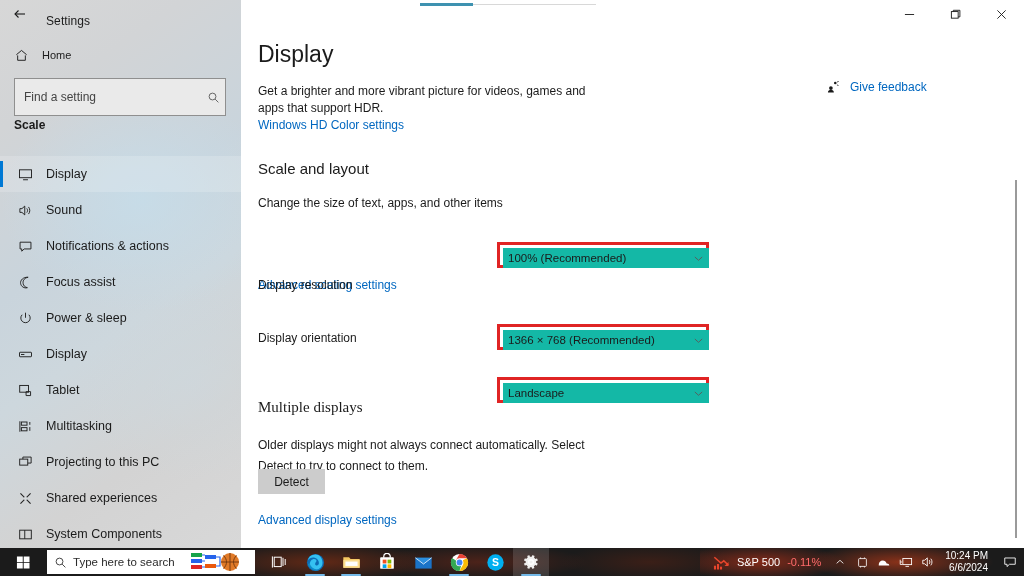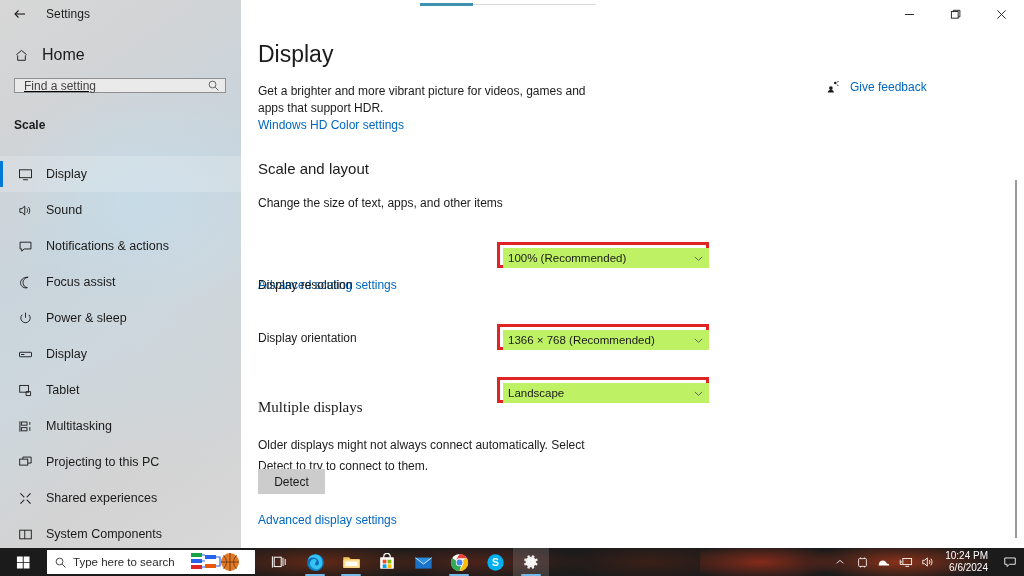--- a/index.html
+++ b/index.html
@@ -27,21 +27,21 @@
     position: absolute; left: 0; top: 0;
     width: 241px; height: 548px;
     background:
       radial-gradient(ellipse 200px 160px at 140px 200px, rgba(198,222,235,0.75) 0%, rgba(210,222,230,0.0) 70%),
       radial-gradient(ellipse 160px 140px at 190px 380px, rgba(205,216,222,0.6) 0%, rgba(210,215,220,0) 72%);
     pointer-events: none;
   }
   .titlebar-row {
     position: absolute; left: 0; top: 0;
     height: 28px; width: 223px;
-    display: flex; align-items: center;
+    display: flex; align-items: flex-end;
   }
   .back-btn {
     width: 40px; height: 28px;
     display: flex; align-items: center; justify-content: center;
     color: #1b1b1b;
   }
   .back-btn svg { display:block; }
   .settings-title {
     font-size: 12px;
     color: #1b1b1b;
@@ -49,28 +49,28 @@
     letter-spacing: 0.1px;
   }
 
   .home-row {
     position: absolute; left: 0; top: 44px;
     width: 241px; height: 22px;
     display: flex; align-items: center;
     padding-left: 14px;
   }
   .home-icon { width: 22px; display: flex; align-items: center; color:#1b1b1b; }
-  .home-label { font-size: 16px; color: #1b1b1b; margin-left: 6px; }
+  .home-label { font-size: 11px; color: #1b1b1b; margin-left: 6px; }
 
   .search-wrap {
     position: absolute; left: 14px; top: 78px;
-    width: 212px; height: 15px;
+    width: 212px; height: 38px;
     background: #eaeaea;
     border: 1px solid #8f8f8f;
-    display: flex; align-items: center; text-decoration: underline;
+    display: flex; align-items: center;
   }
   .search-input-txt {
     flex: 1;
     font-size: 12px; color: #444;
     padding-left: 9px;
     user-select: none;
   }
   .search-icon-sb {
     width: 24px; display:flex; align-items:center; justify-content:center;
     color:#4a4a4a;
@@ -189,21 +189,21 @@
     border: 3px solid #e02424;
   }
   .hl-scale { top: 214px; }
   .hl-res   { top: 296px; }
   .hl-orient{ top: 349px; }
 
   .combo {
     position: absolute;
     left: 3px; top: 3px;
     width: 206px; height: 20px;
-    background: #bef264;
+    background: #14b8a6;
     display: flex; align-items: center;
   }
   .combo-text {
     flex: 1;
     font-size: 11.5px;
     color: #1b1b1b;
     padding-left: 5px;
     white-space: nowrap;
   }
   .combo-arrow {
@@ -693,20 +693,31 @@
           <path d="M10 6.6a3.4 3.4 0 100 6.8 3.4 3.4 0 000-6.8zm0 5.2a1.8 1.8 0 110-3.6 1.8 1.8 0 010 3.6z"></path>
           <path d="M17.2 11.4l-1.5-.4a5.9 5.9 0 000-2l1.5-.4a.5.5 0 00.3-.6l-.6-1.6a.5.5 0 00-.6-.3l-1.5.5a6 6 0 00-1.4-1.4l.5-1.5a.5.5 0 00-.3-.6L11.8 2.4a.5.5 0 00-.6.3l-.4 1.5a5.9 5.9 0 00-2 0l-.4-1.5a.5.5 0 00-.6-.3L6.2 3a.5.5 0 00-.3.6l.5 1.5A6 6 0 005 6.5l-1.5-.5a.5.5 0 00-.6.3L2.3 8a.5.5 0 00.3.6l1.5.4a5.9 5.9 0 000 2l-1.5.4a.5.5 0 00-.3.6l.6 1.6a.5.5 0 00.6.3l1.5-.5a6 6 0 001.4 1.4l-.5 1.5a.5.5 0 00.3.6l1.6.6a.5.5 0 00.6-.3l.4-1.5a5.9 5.9 0 002 0l.4 1.5a.5.5 0 00.6.3l1.6-.6a.5.5 0 00.3-.6l-.5-1.5a6 6 0 001.4-1.4l1.5.5a.5.5 0 00.6-.3l.6-1.6a.5.5 0 00-.3-.6z" fill-opacity="0.92"></path>
         </svg>
         <div class="underline"></div>
       </div>
 
     </div>
 
     <div class="tray">
 
+      <div class="stock">
+        <svg width="17" height="17" viewBox="0 0 18 18">
+          <path d="M1.4 3.4l7 6.2 3-2.4 4.8 4.6" fill="none" stroke="#e8452c" stroke-width="1.6"></path>
+          <path d="M16.4 8.4v4.2h-4.2z" fill="#e8452c"></path>
+          <rect x="1" y="12.4" width="2.2" height="4" fill="#e8452c"></rect>
+          <rect x="4.2" y="10.6" width="2.2" height="5.8" fill="#e8452c"></rect>
+          <rect x="7.4" y="13.4" width="2.2" height="3" fill="#e8452c"></rect>
+        </svg>
+        <div class="stock-name">S&amp;P 500</div>
+        <div class="stock-chg">-0.11%</div>
+      </div>
 
       <div class="tray-ico">
         <svg width="10" height="10" viewBox="0 0 12 12" fill="none" stroke="currentColor" stroke-width="1">
             <path d="M2 7.6L6 4l4 3.6"></path>
           </svg>
       </div>
       <div class="tray-ico">
         <svg width="13" height="13" viewBox="0 0 16 16" fill="none" stroke="currentColor" stroke-width="1">
           <rect x="3.2" y="3.2" width="9.6" height="9.6" rx="1"></rect>
           <path d="M5.6 3.2V1.8M10.4 3.2V1.8M5.6 14.2v-1.4M10.4 14.2v-1.4"></path>

